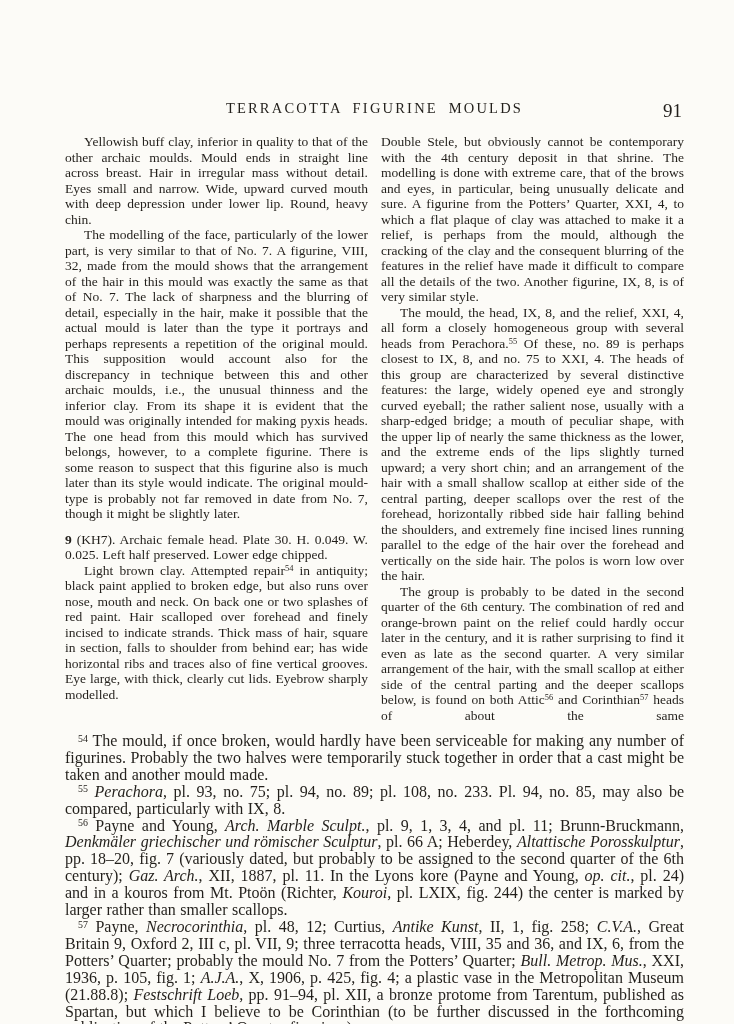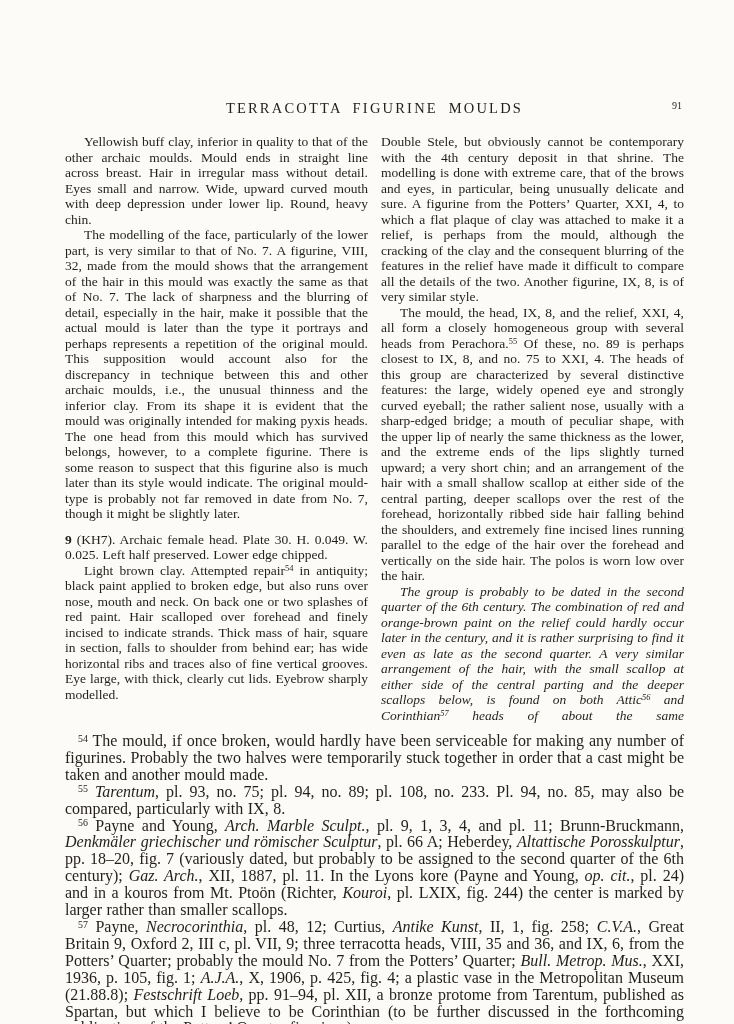--- a/index.html
+++ b/index.html
@@ -30,21 +30,21 @@
   .running-head {
     text-align: center;
     font-size: 14.5px;
     letter-spacing: 2.2px;
     word-spacing: 5px;
   }
   .page-number {
     position: absolute;
     right: 2px;
     top: 0;
-    font-size: 10px;
+    font-size: 19px;
   }
   .columns {
     display: flex;
     gap: 13px;
   }
   .col {
     width: 307px;
     font-size: 13.5px;
     line-height: 15.5px;
     text-align: justify;
@@ -54,21 +54,20 @@
     margin: 0;
   }
   p.indent {
     text-indent: 19px;
   }
   p.entry {
     margin-top: 10px;
   }
   p.force-last {
     text-align-last: justify;
-    font-style: italic;
   }
   .footnotes {
     margin-top: 10px;
     font-size: 16px;
     line-height: 16.9px;
     text-align: justify;
     word-spacing: 0.5px;
   }
   p.fn {
     margin: 0;
@@ -102,18 +101,18 @@
     </div>
     <div class="col">
       <p class="para"><span>Double Stele, but obviously cannot be contemporary with the 4th century deposit in that shrine. The modelling is done with extreme care, that of the brows and eyes, in particular, being unusually delicate and sure. A figurine from the Potters’ Quarter, XXI, 4, to which a flat plaque of clay was attached to make it a relief, is perhaps from the mould, although the cracking of the clay and the consequent blurring of the features in the relief have made it difficult to compare all the details of the two. Another figurine, IX, 8, is of very similar style.</span></p>
       <p class="para indent"><span>The mould, the head, IX, 8, and the relief, XXI, 4, all form a closely homogeneous group with several heads from Perachora.</span><span class="sup">55</span><span> Of these, no. 89 is perhaps closest to IX, 8, and no. 75 to XXI, 4. The heads of this group are characterized by several distinctive features: the large, widely opened eye and strongly curved eyeball; the rather salient nose, usually with a sharp-edged bridge; a mouth of peculiar shape, with the upper lip of nearly the same thickness as the lower, and the extreme ends of the lips slightly turned upward; a very short chin; and an arrangement of the hair with a small shallow scallop at either side of the central parting, deeper scallops over the rest of the forehead, horizontally ribbed side hair falling behind the shoulders, and extremely fine incised lines running parallel to the edge of the hair over the forehead and vertically on the side hair. The polos is worn low over the hair.</span></p>
       <p class="para indent force-last"><span>The group is probably to be dated in the second quarter of the 6th century. The combination of red and orange-brown paint on the relief could hardly occur later in the century, and it is rather surprising to find it even as late as the second quarter. A very similar arrangement of the hair, with the small scallop at either side of the central parting and the deeper scallops below, is found on both Attic</span><span class="sup">56</span><span> and Corinthian</span><span class="sup">57</span><span> heads of about the same</span></p>
     </div>
   </div>
 
   <div class="footnotes">
     <p class="fn"><span class="sup">54</span><span> The mould, if once broken, would hardly have been serviceable for making any number of figurines. Probably the two halves were temporarily stuck together in order that a cast might be taken and another mould made.</span></p>
-    <p class="fn"><span class="sup">55</span><span> </span><span class="it">Tarentum</span><span>, pl. 93, no. 75; pl. 94, no. 89; pl. 108, no. 233. Pl. 94, no. 85, may also be compared, particularly with IX, 8.</span></p>
+    <p class="fn"><span class="sup">55</span><span> </span><span class="it">Perachora</span><span>, pl. 93, no. 75; pl. 94, no. 89; pl. 108, no. 233. Pl. 94, no. 85, may also be compared, particularly with IX, 8.</span></p>
     <p class="fn"><span class="sup">56</span><span> Payne and Young, </span><span class="it">Arch. Marble Sculpt.</span><span>, pl. 9, 1, 3, 4, and pl. 11; Brunn-Bruckmann, </span><span class="it">Denkmäler griechischer und römischer Sculptur</span><span>, pl. 66 A; Heberdey, </span><span class="it">Altattische Porosskulptur</span><span>, pp. 18–20, fig. 7 (variously dated, but probably to be assigned to the second quarter of the 6th century); </span><span class="it">Gaz. Arch.</span><span>, XII, 1887, pl. 11. In the Lyons kore (Payne and Young, </span><span class="it">op. cit.</span><span>, pl. 24) and in a kouros from Mt. Ptoön (Richter, </span><span class="it">Kouroi</span><span>, pl. LXIX, fig. 244) the center is marked by larger rather than smaller scallops.</span></p>
     <p class="fn"><span class="sup">57</span><span> Payne, </span><span class="it">Necrocorinthia</span><span>, pl. 48, 12; Curtius, </span><span class="it">Antike Kunst</span><span>, II, 1, fig. 258; </span><span class="it">C.V.A.</span><span>, Great Britain 9, Oxford 2, III c, pl. VII, 9; three terracotta heads, VIII, 35 and 36, and IX, 6, from the Potters’ Quarter; probably the mould No. 7 from the Potters’ Quarter; </span><span class="it">Bull. Metrop. Mus.</span><span>, XXI, 1936, p. 105, fig. 1; </span><span class="it">A.J.A.</span><span>, X, 1906, p. 425, fig. 4; a plastic vase in the Metropolitan Museum (21.88.8); </span><span class="it">Festschrift Loeb</span><span>, pp. 91–94, pl. XII, a bronze protome from Tarentum, published as Spartan, but which I believe to be Corinthian (to be further discussed in the forthcoming publication of the Potters’ Quarter figurines).</span></p>
   </div>
 
 </div>
 
 </body></html>

